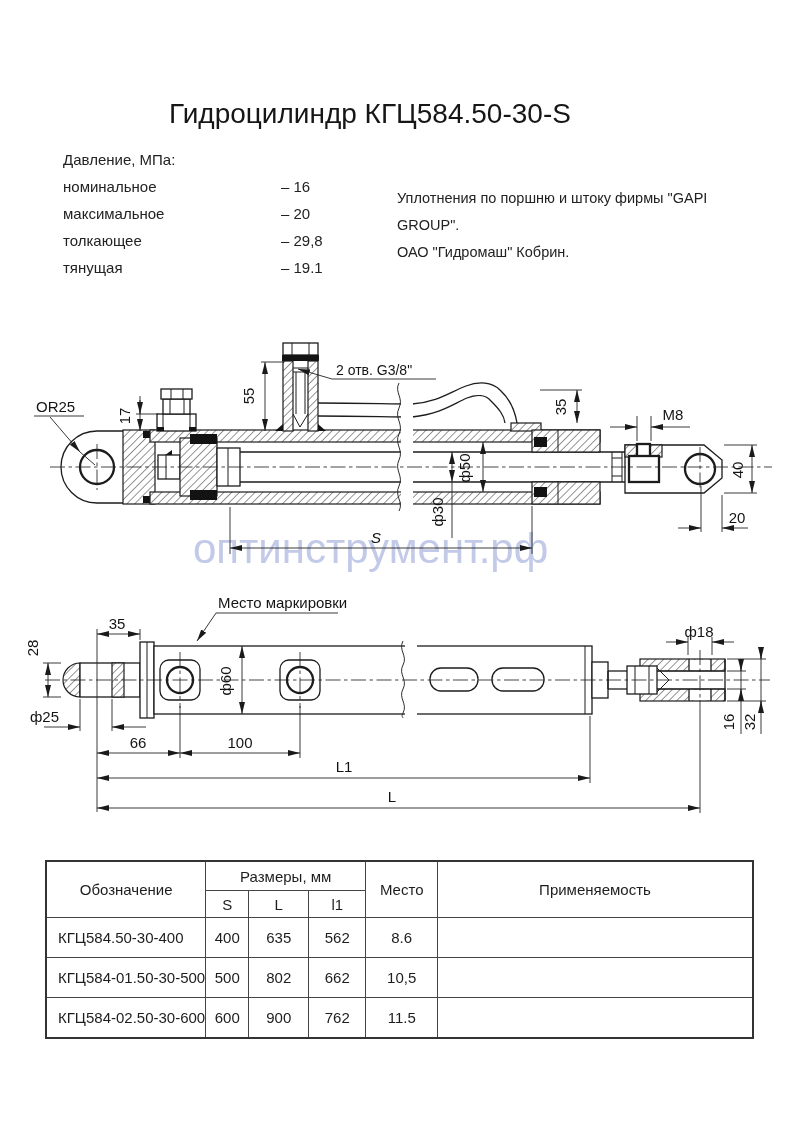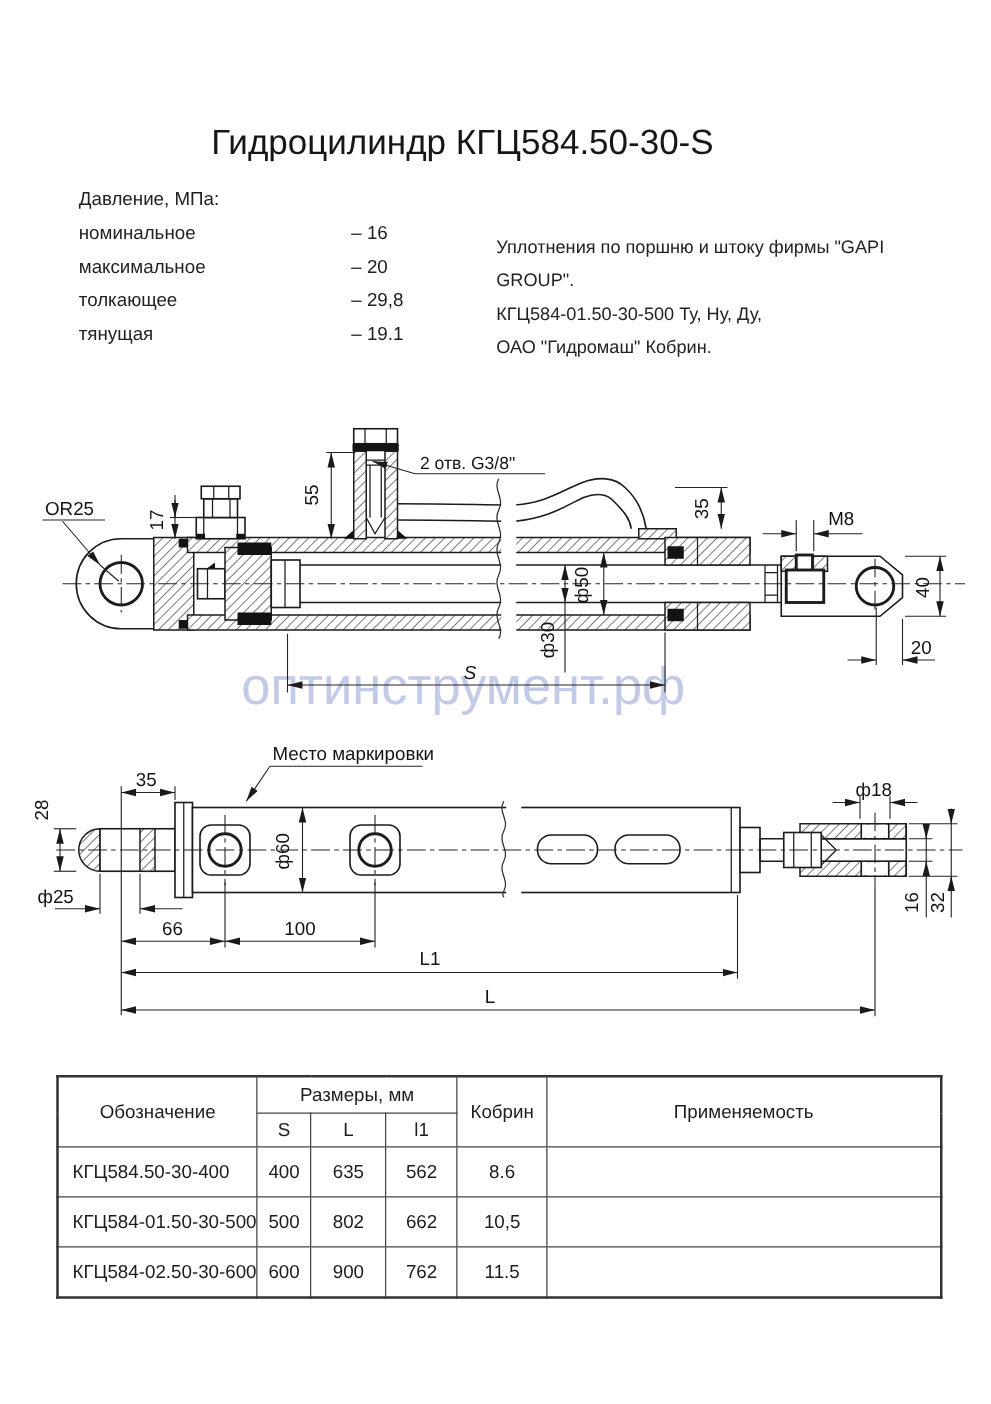--- a/index.html
+++ b/index.html
@@ -58,21 +58,20 @@
       <span class="val">– 29,8</span>
     </div>
     <div class="row">
       <span>тянущая</span>
       <span class="val">– 19.1</span>
     </div>
   </div>
 
   <div class="notes">
     <div>Уплотнения по поршню и штоку фирмы "GAPI GROUP".</div>
-    <div>КГЦ584-01.50-30-500 Ту, Ну, Ду,</div>
     <div>ОАО "Гидромаш" Кобрин.</div>
   </div>
 
   <div id="watermark" style="color: rgb(195, 202, 232);">оптинструмент.рф</div>
 
   <svg id="dwg" width="793" height="515" viewBox="0 330 793 515">
     <defs>
       <pattern id="h1" width="5.5" height="5.5" patternUnits="userSpaceOnUse" patternTransform="rotate(45)">
         <rect width="5.5" height="5.5" fill="#ffffff"></rect>
         <line x1="0" y1="0" x2="0" y2="5.5" stroke="#2b2b2b" stroke-width="1"></line>
@@ -328,21 +327,21 @@
         <col style="width:43px">
         <col style="width:60px">
       <col style="width:57px">
         <col style="width:72px">
         <col style="width:315px">
     </colgroup>
     <tbody>
         <tr class="h1">
       <th rowspan="2">Обозначение</th>
       <th colspan="3">Размеры, мм</th>
-      <th rowspan="2">Кобрин</th>
+      <th rowspan="2">Место</th>
       <th rowspan="2">Применяемость</th>
     </tr>
     <tr class="h2">
       <th>S</th>
       <th>L</th>
       <th>l1</th>
     </tr>
     <tr class="r">
       <td class="des">КГЦ584.50-30-400</td>
       <td>400</td>

